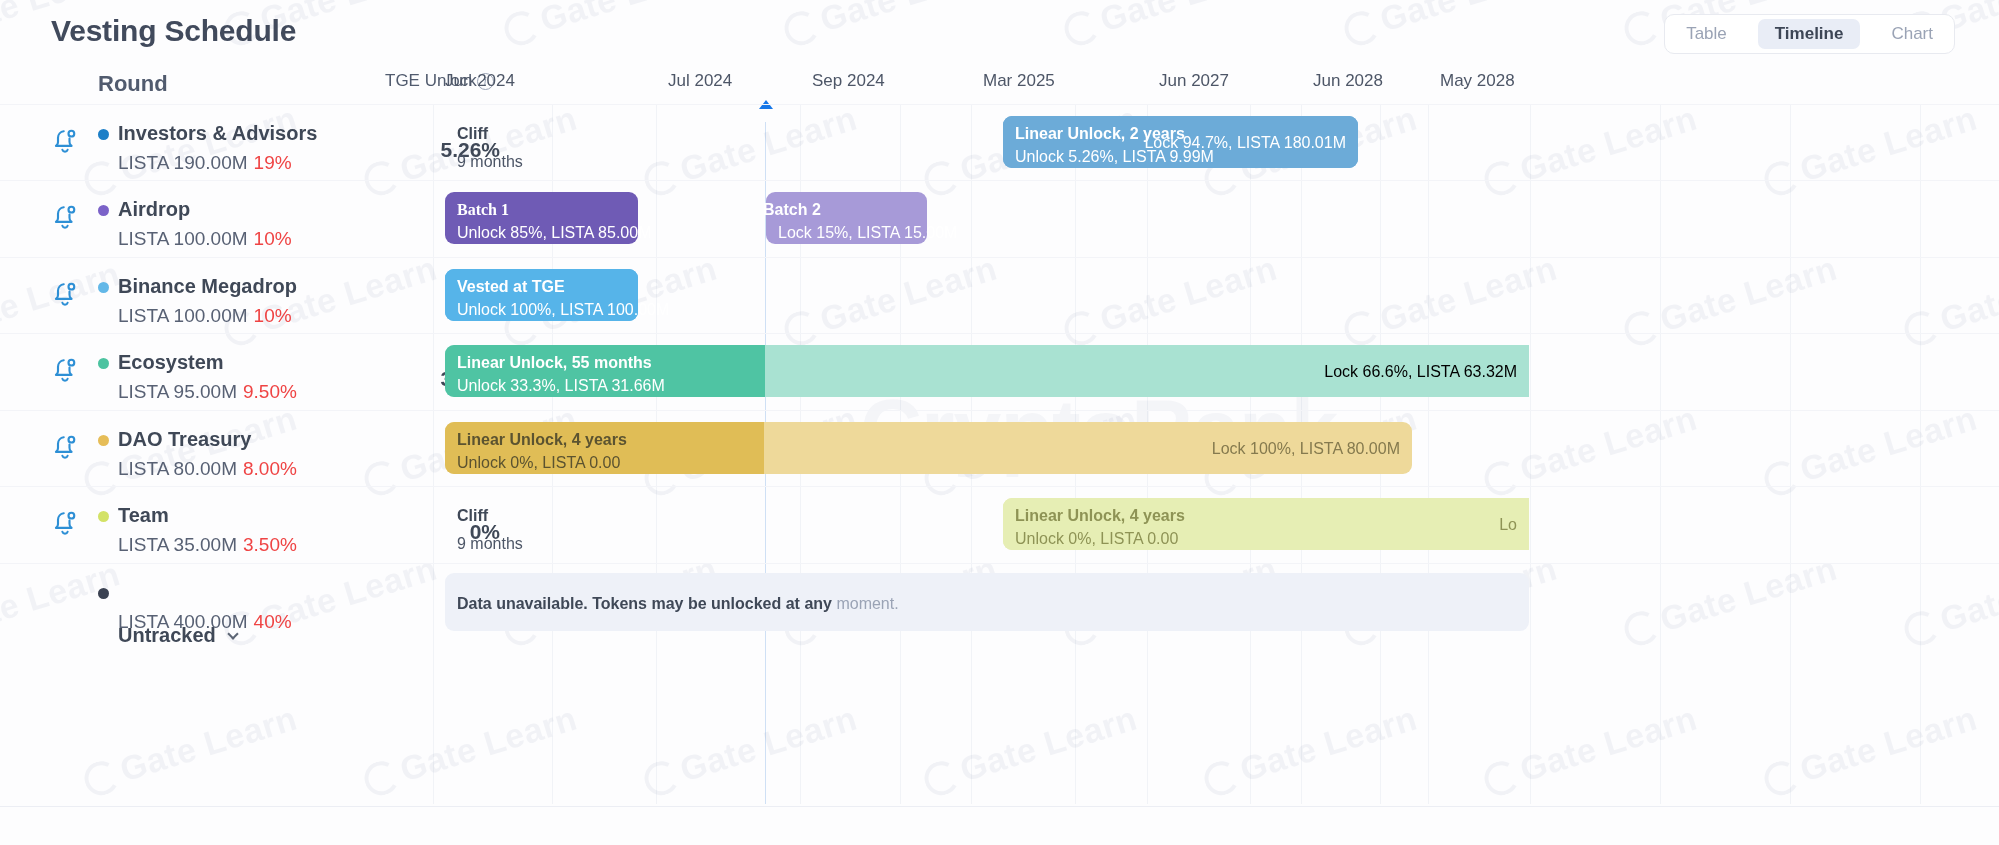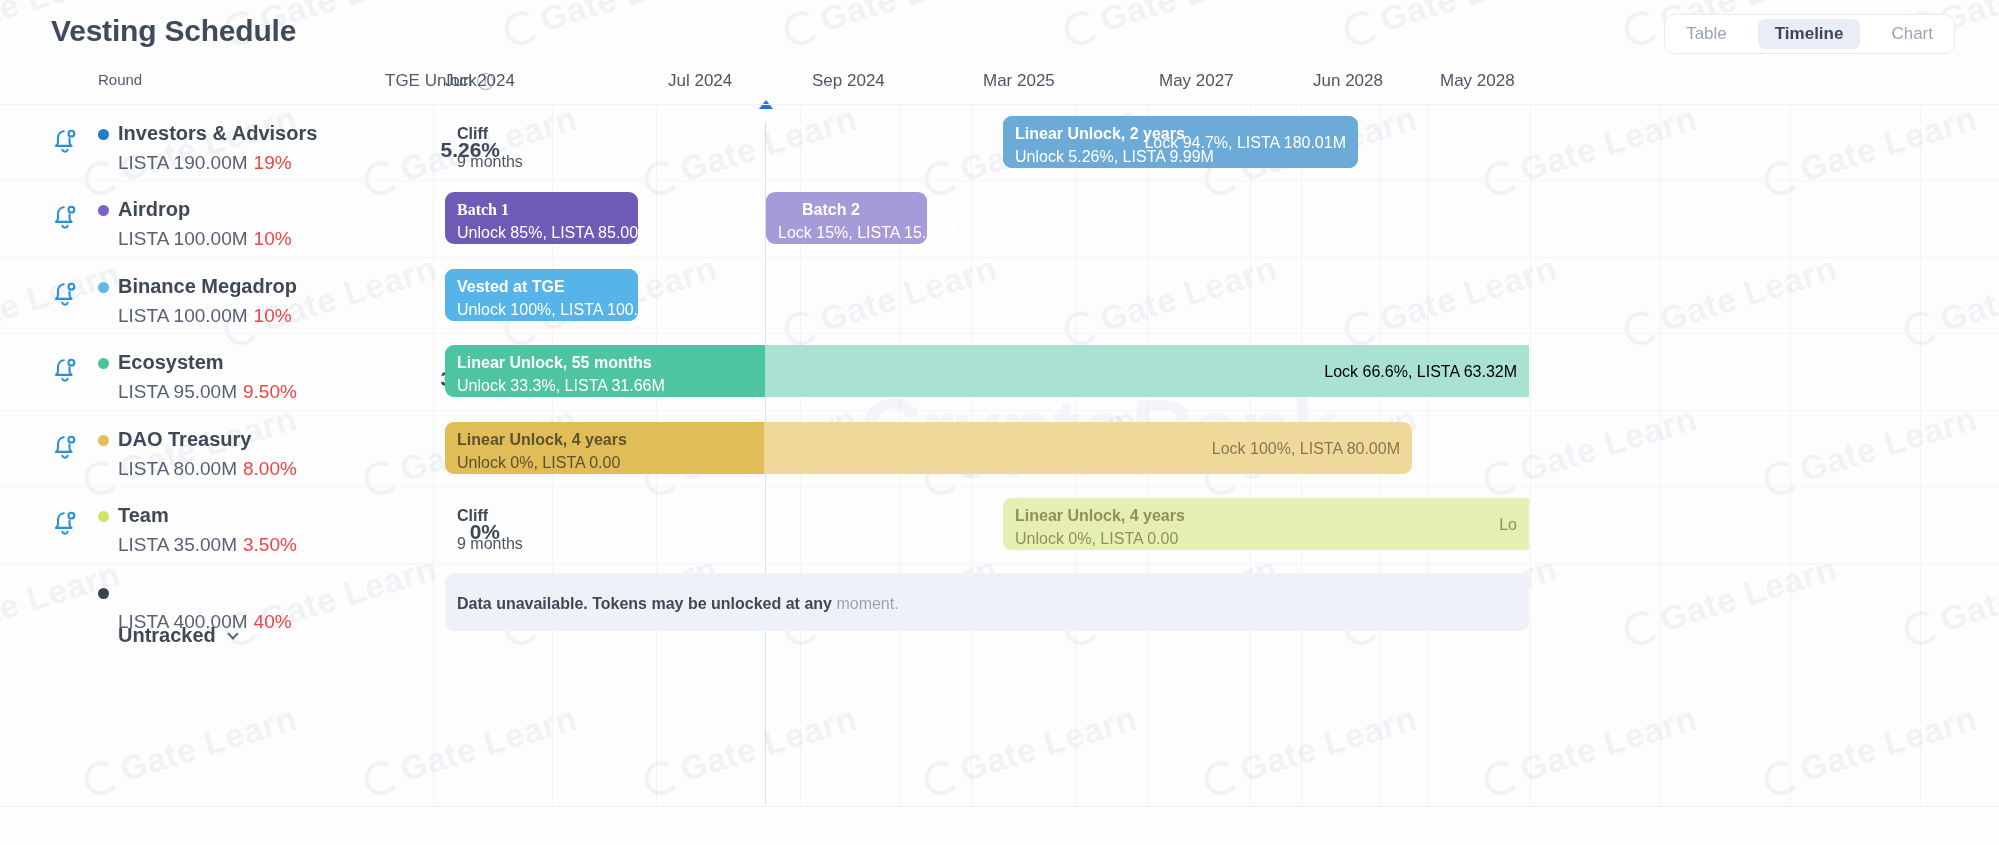--- a/index.html
+++ b/index.html
@@ -84,21 +84,21 @@
   }
 
   
   .col-headers {
     position: absolute; left: 0; top: 62px;
     width: 1999px; height: 42px;
     z-index: 10;
   }
   .ch-round {
     position: absolute; left: 98px; top: 9px;
-    font-size: 15px; color: #515b6e; font-weight: 400;
+    font-size: 22px; color: #515b6e; font-weight: 700;
   }
   .ch-tge {
     position: absolute; left: 385px; top: 9px;
     font-size: 17px; color: #515b6e; font-weight: 500;
     display: flex; align-items: center;  justify-content: flex-end;
   }
   .info-icon {
     display: inline-flex; align-items: center; justify-content: center;
     width: 17px; height: 17px;
     border: 1.4px solid #9aa3b5;
@@ -296,21 +296,21 @@
     <div class="ch-round">Round</div>
     <div class="ch-tge">
       <span>TGE Unlock</span>
       <span class="info-icon">i</span>
     </div>
     <div id="dateTicks">
         <div class="date-tick" style="left: 445px;">Jun 2024</div>
         <div class="date-tick" style="left: 668px;">Jul 2024</div>
         <div class="date-tick" style="left: 812px;">Sep 2024</div>
         <div class="date-tick" style="left: 983px;">Mar 2025</div>
-        <div class="date-tick" style="left: 1159px;">May 2027</div>
+        <div class="date-tick" style="left: 1159px;">Jun 2027</div>
         <div class="date-tick" style="left: 1313px;">Jun 2028</div>
         <div class="date-tick" style="left: 1440px;">May 2028</div>
       </div>
   </div>
 
   <div class="rows" id="rowsHost">
       <div class="row" style="top: 0px; height: 76px;">
         <div class="hline" style="top: 0px;"></div>
         <div class="bell" style="top: 22px;">
           <svg viewBox="0 0 24 24" fill="none" stroke="#2d8fd5" stroke-width="1.7" stroke-linecap="round" stroke-linejoin="round">
@@ -346,21 +346,21 @@
         <div class="row-dot" style="background: rgb(123, 98, 200); top: 25px;"></div>
         <div class="row-name" style="top: 18px;">
           <span>Airdrop</span>
         </div>
         <div class="row-sub" style="top: 48px;"><span>LISTA 100.00M</span><span class="pct">10%</span></div>
         <div class="row-tge" style="top: 28px;">85%</div>
         <div class="bar" style="left: 445px; top: 12px; width: 193px; height: 52px; background: rgb(111, 91, 181);"></div>
         <div class="bar-txt t1" style="left: 457px; top: 21px; color: rgb(255, 255, 255); font-family: Liberation Serif, serif;">Batch 1</div>
         <div class="bar-txt t2" style="left: 457px; top: 44px; color: rgb(255, 255, 255);">Unlock 85%, LISTA 85.00M</div>
         <div class="bar" style="left: 766px; top: 12px; width: 161px; height: 52px; background: rgb(167, 154, 216);"></div>
-        <div class="bar-txt t1" style="left: 802px; top: 21px; color: rgb(255, 255, 255);">Batch 2</div>
+        <div class="bar-txt t1" style="left: 763px; top: 21px; color: rgb(255, 255, 255);">Batch 2</div>
         <div class="bar-txt t2" style="left: 778px; top: 44px; color: rgb(255, 255, 255);">Lock 15%, LISTA 15.00M</div>
       </div>
       <div class="row" style="top: 153px; height: 76px;">
         <div class="hline" style="top: 0px;"></div>
         <div class="bell" style="top: 22px;">
           <svg viewBox="0 0 24 24" fill="none" stroke="#2d8fd5" stroke-width="1.7" stroke-linecap="round" stroke-linejoin="round">
             <path d="M11 4.2a5.3 5.3 0 0 0-4.6 5.2v3.3c0 1-.4 2-1.1 2.7l-.5.5h12.4l-.5-.5a3.8 3.8 0 0 1-1.1-2.7V10"></path>
             <path d="M9.9 19a2.2 2.2 0 0 0 4.2 0"></path>
             <circle cx="17.1" cy="6.1" r="2.3"></circle>
           </svg>

